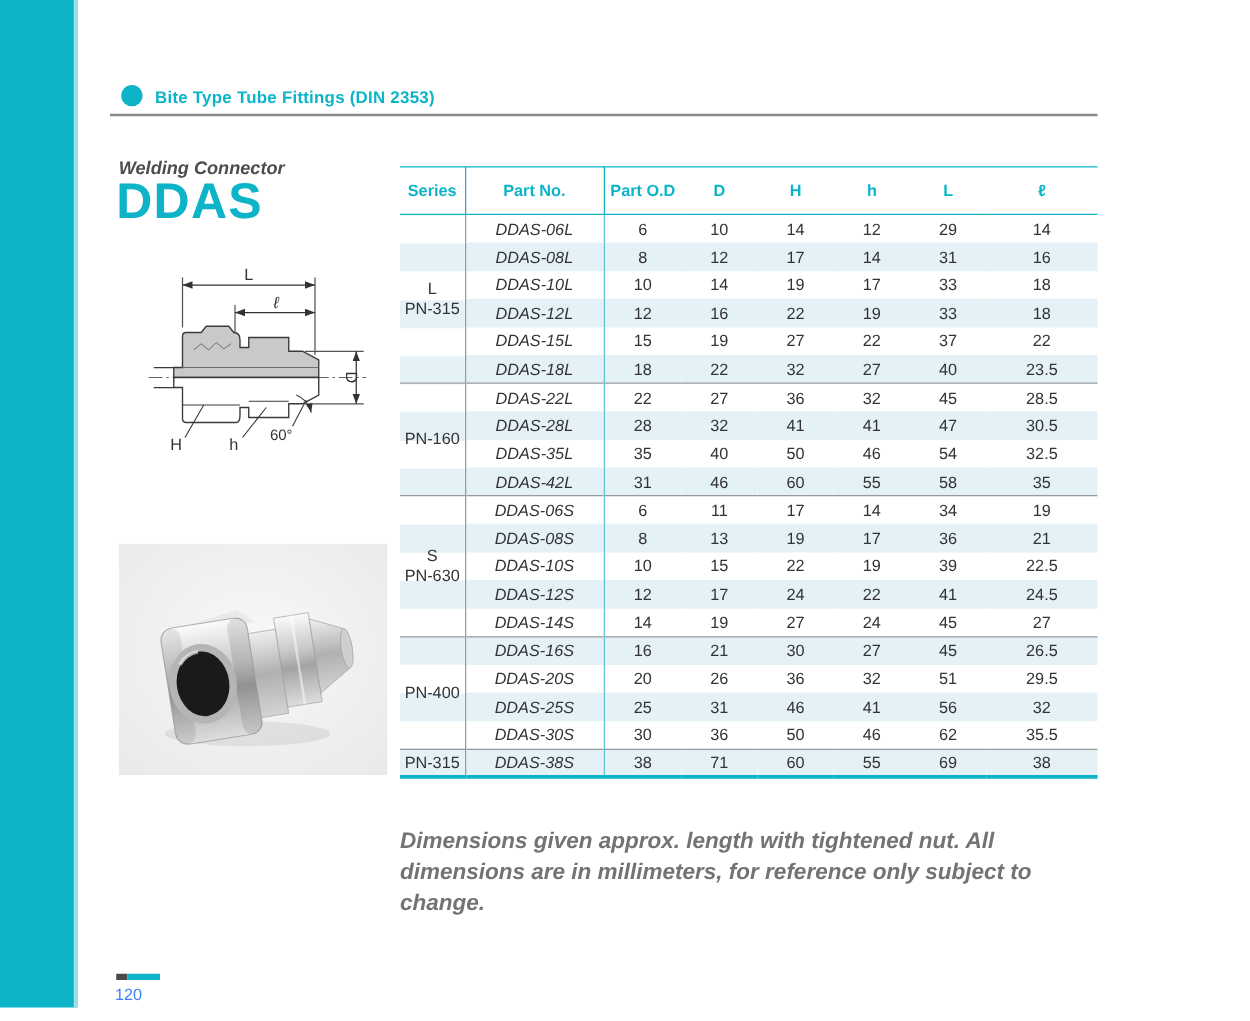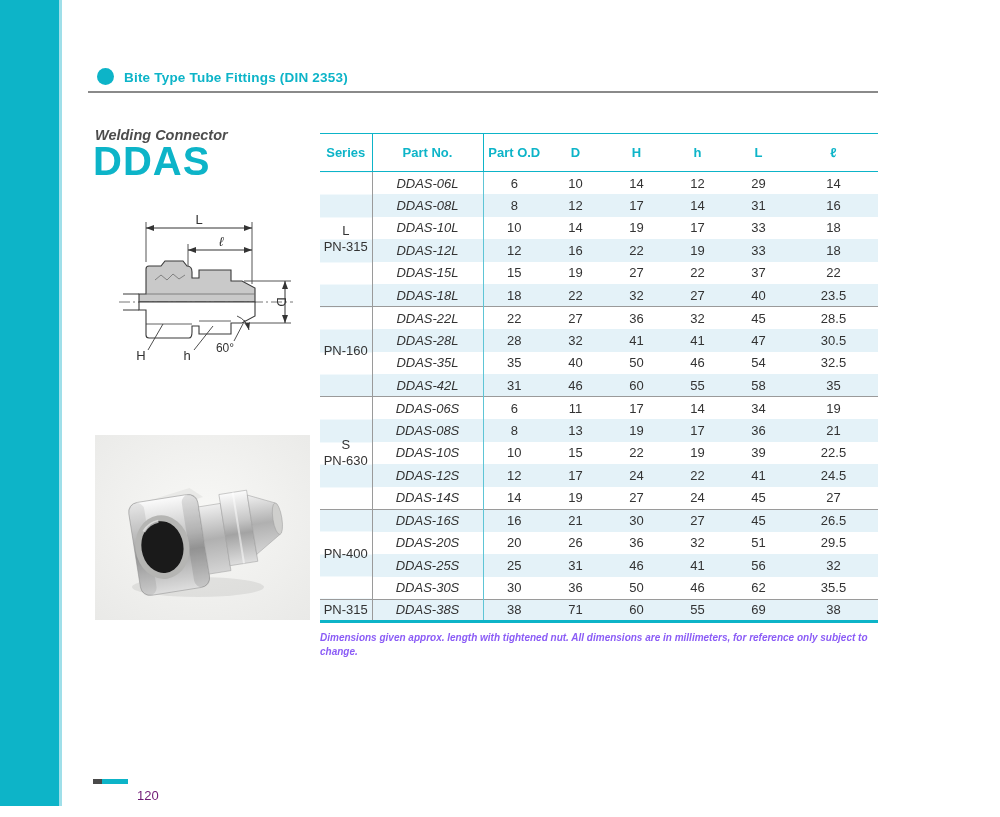--- a/index.html
+++ b/index.html
@@ -57,27 +57,27 @@
   }
   .dims-table tbody tr:nth-child(even){background:var(--stripe);}
   .dims-table tbody tr.group-start td{border-top:1px solid var(--series-div);}
   .dims-table tbody tr:last-child td{border-bottom:3px solid var(--accent);}
   .dims-table .series-cell{
     border-right:1px solid var(--series-div);line-height:1.25;background:#fff;
   }
   .dims-table .part-cell{border-right:1px solid #5ec5d6;font-style:italic;}
 
   .note{
-    position:absolute;left:320px;top:631px;width:562px;
-    font-size:10px;font-weight:bold;font-style:italic;color:#8b5cf6;line-height:1.4;
+    position:absolute;left:320px;top:660px;width:562px;
+    font-size:18px;font-weight:bold;font-style:italic;color:#737373;line-height:1.4;
   }
   .page-marker{position:absolute;left:93px;top:779px;height:5px;font-size:0;}
   .page-marker .seg-dark{display:inline-block;width:9px;height:5px;background:#4a4a4a;vertical-align:top;}
   .page-marker .seg-teal{display:inline-block;width:26px;height:5px;background:var(--accent);vertical-align:top;}
-  .page-number{position:absolute;left:92px;top:788px;font-size:13px;color:#701a75;margin-left:45px;}
+  .page-number{position:absolute;left:92px;top:788px;font-size:13px;color:#3b82f6;}
 
   .dim-label{font-size:13px;fill:#333;}
   .dim-label-small{font-size:12px;fill:#333;}
 </style>
 </head>
 <body>
 
 <div class="side-strip"></div>
 
 <div class="header-dot"></div>

